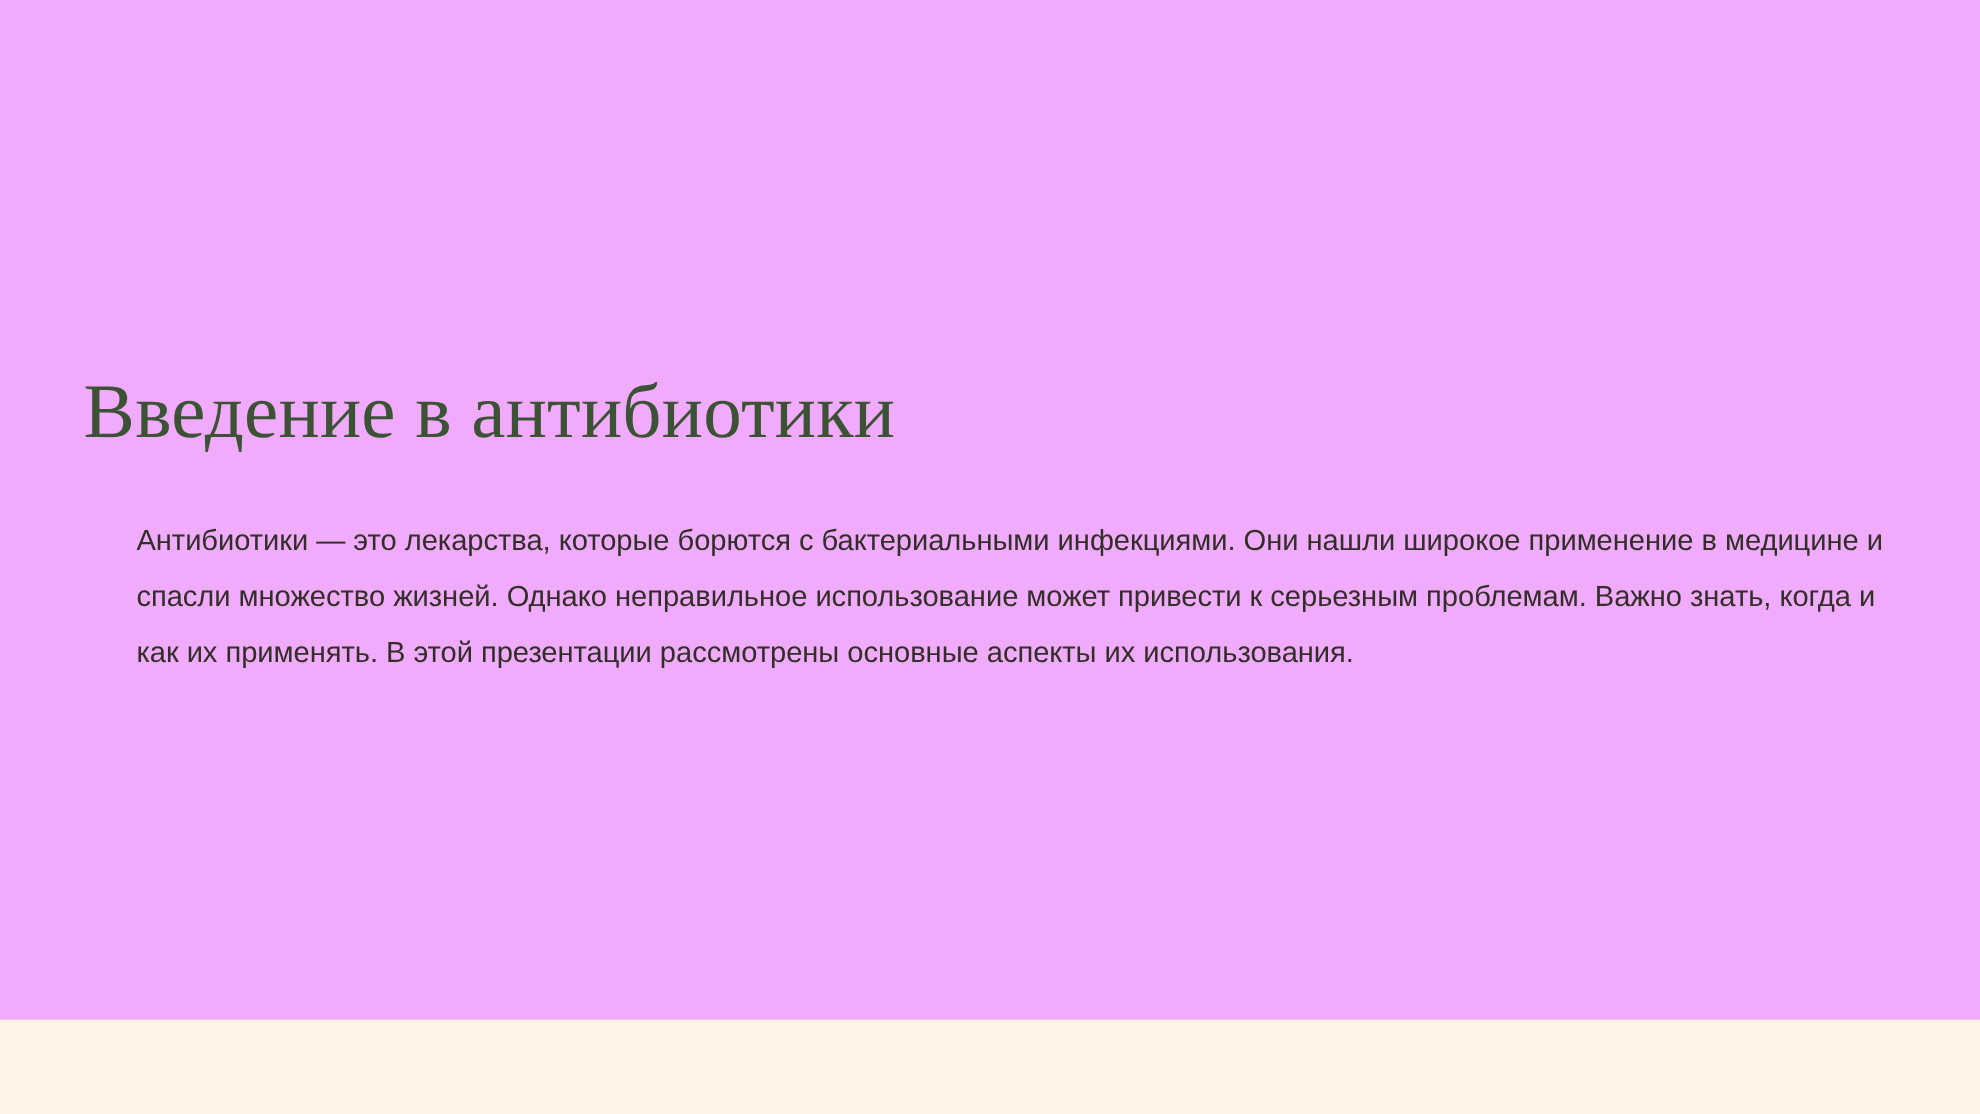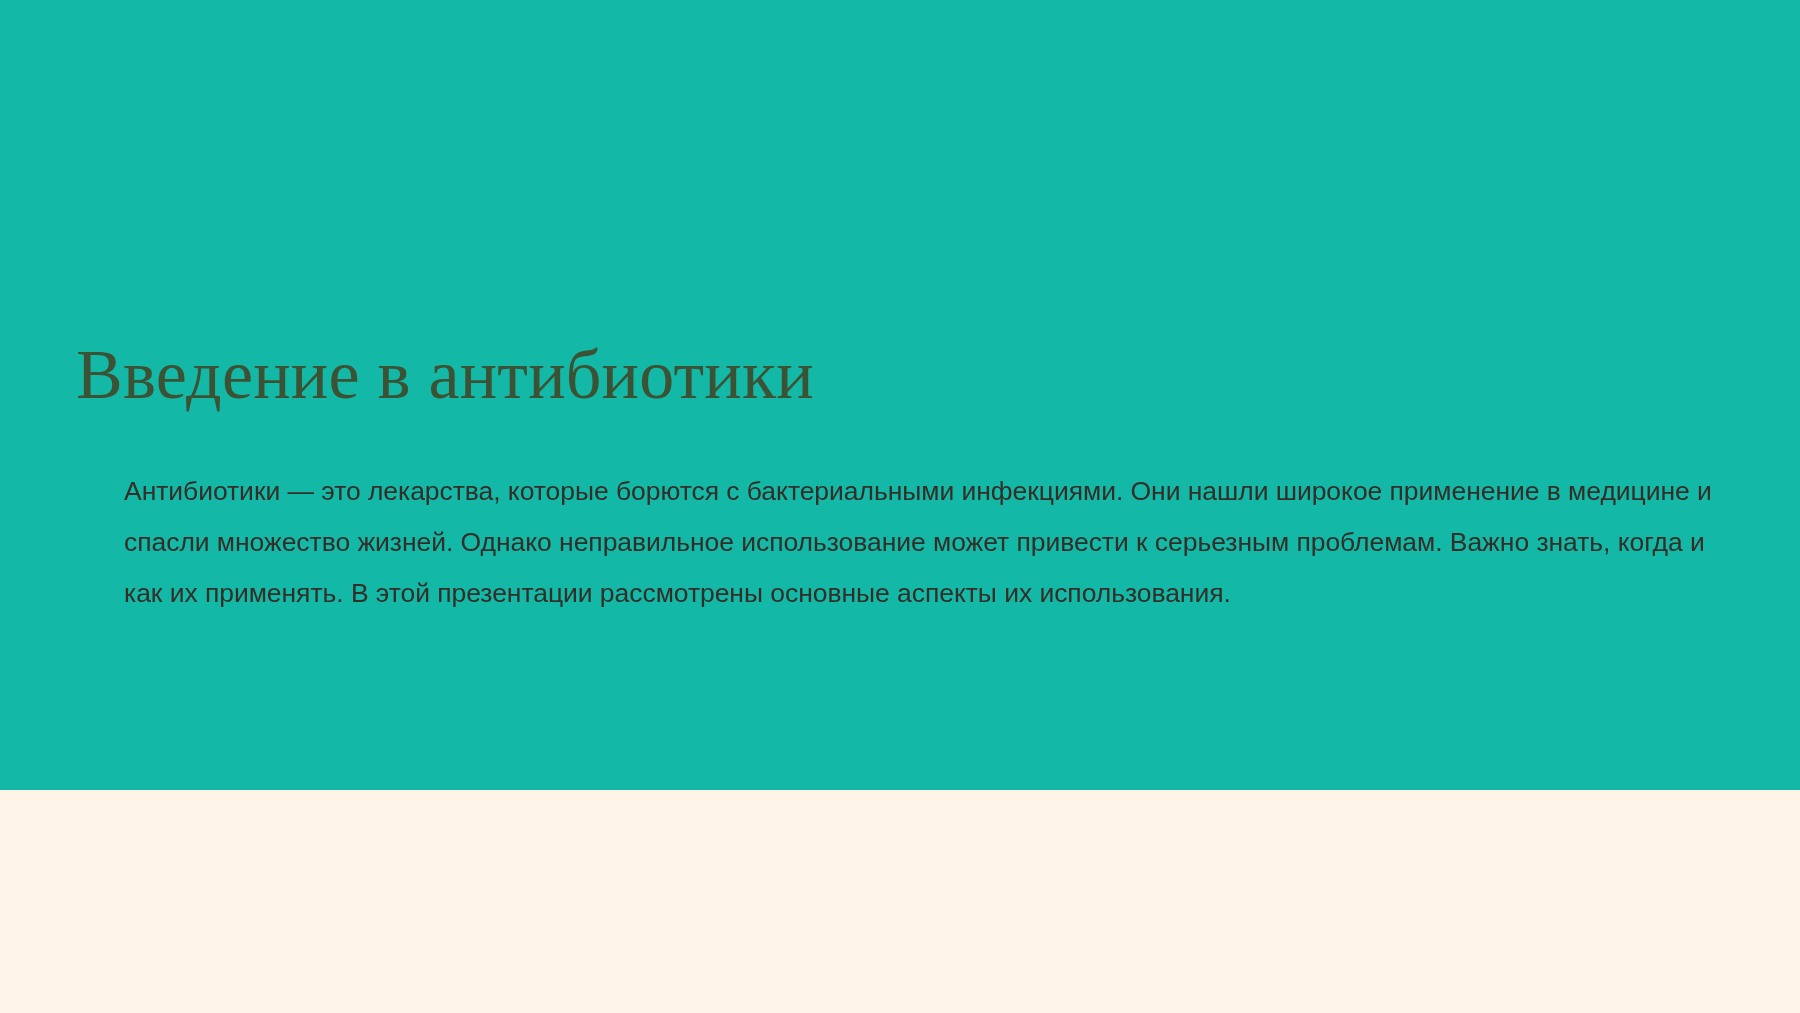--- a/index.html
+++ b/index.html
@@ -10,22 +10,22 @@
     width: 1800px;
     height: 1013px;
     overflow: hidden;
     background: #fdf4e7;
     font-family: "Liberation Sans", sans-serif;
   }
 
   .slide {
     position: relative;
     width: 1800px;
-    height: 790px;
-    background: #14b8a6;
+    height: 927px;
+    background: #f0abfc;
     box-sizing: border-box;
     text-decoration: underline;
   }
 
   .slide-title {
     position: absolute;
     left: 76px;
     top: 338px;
     margin: 0;
     font-family: "Liberation Serif", "DejaVu Serif", serif;

